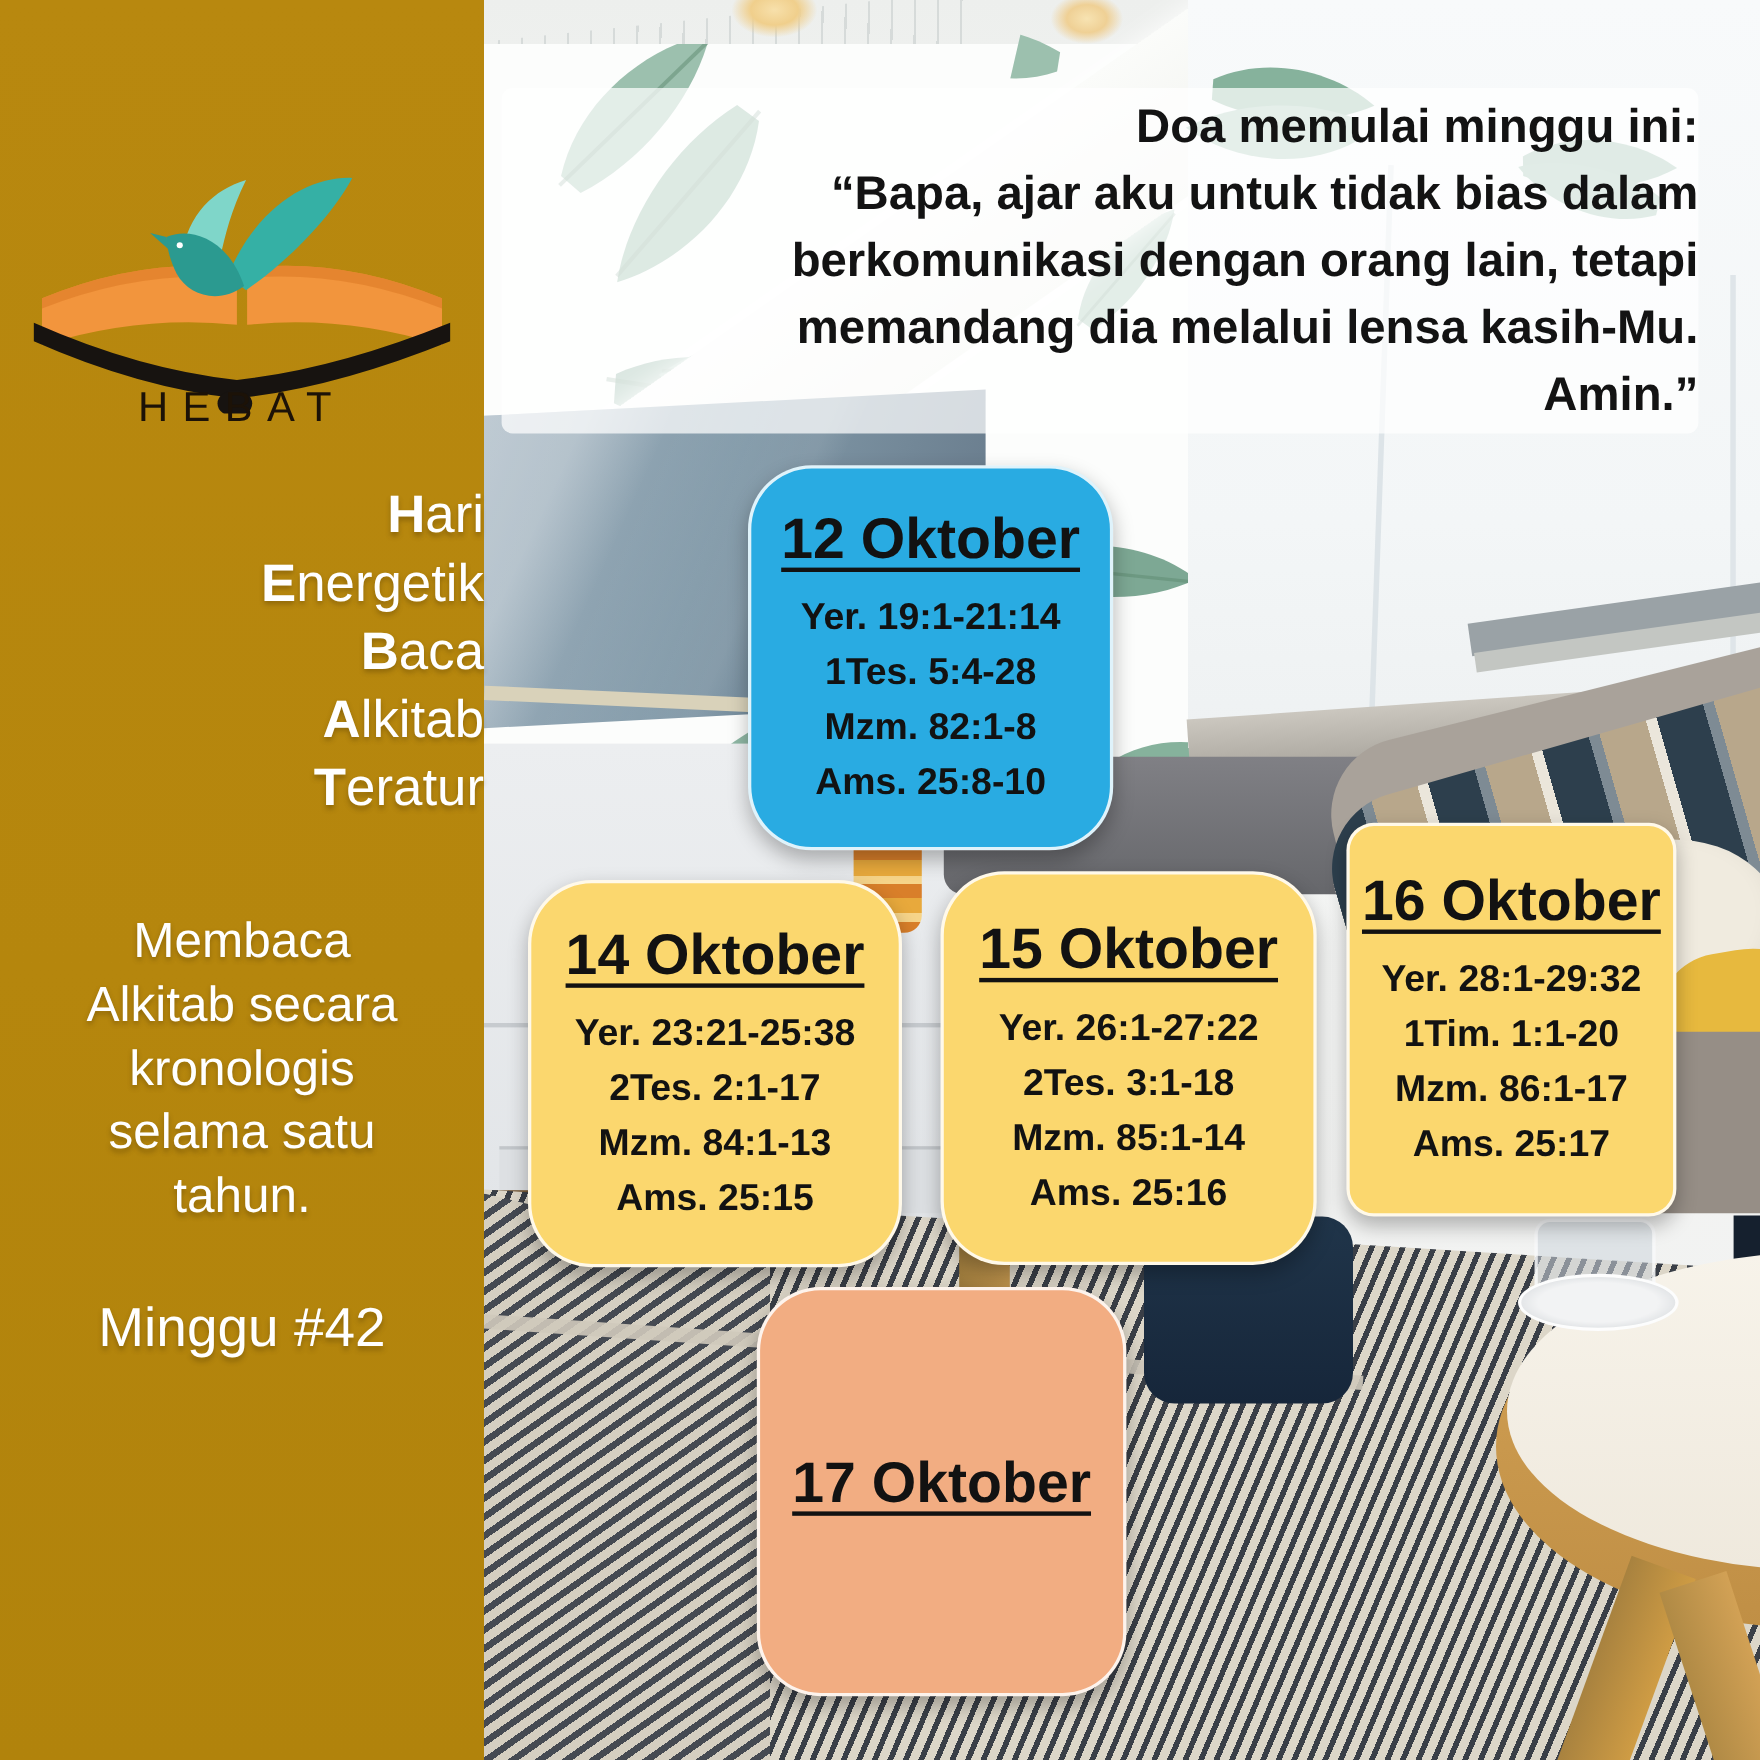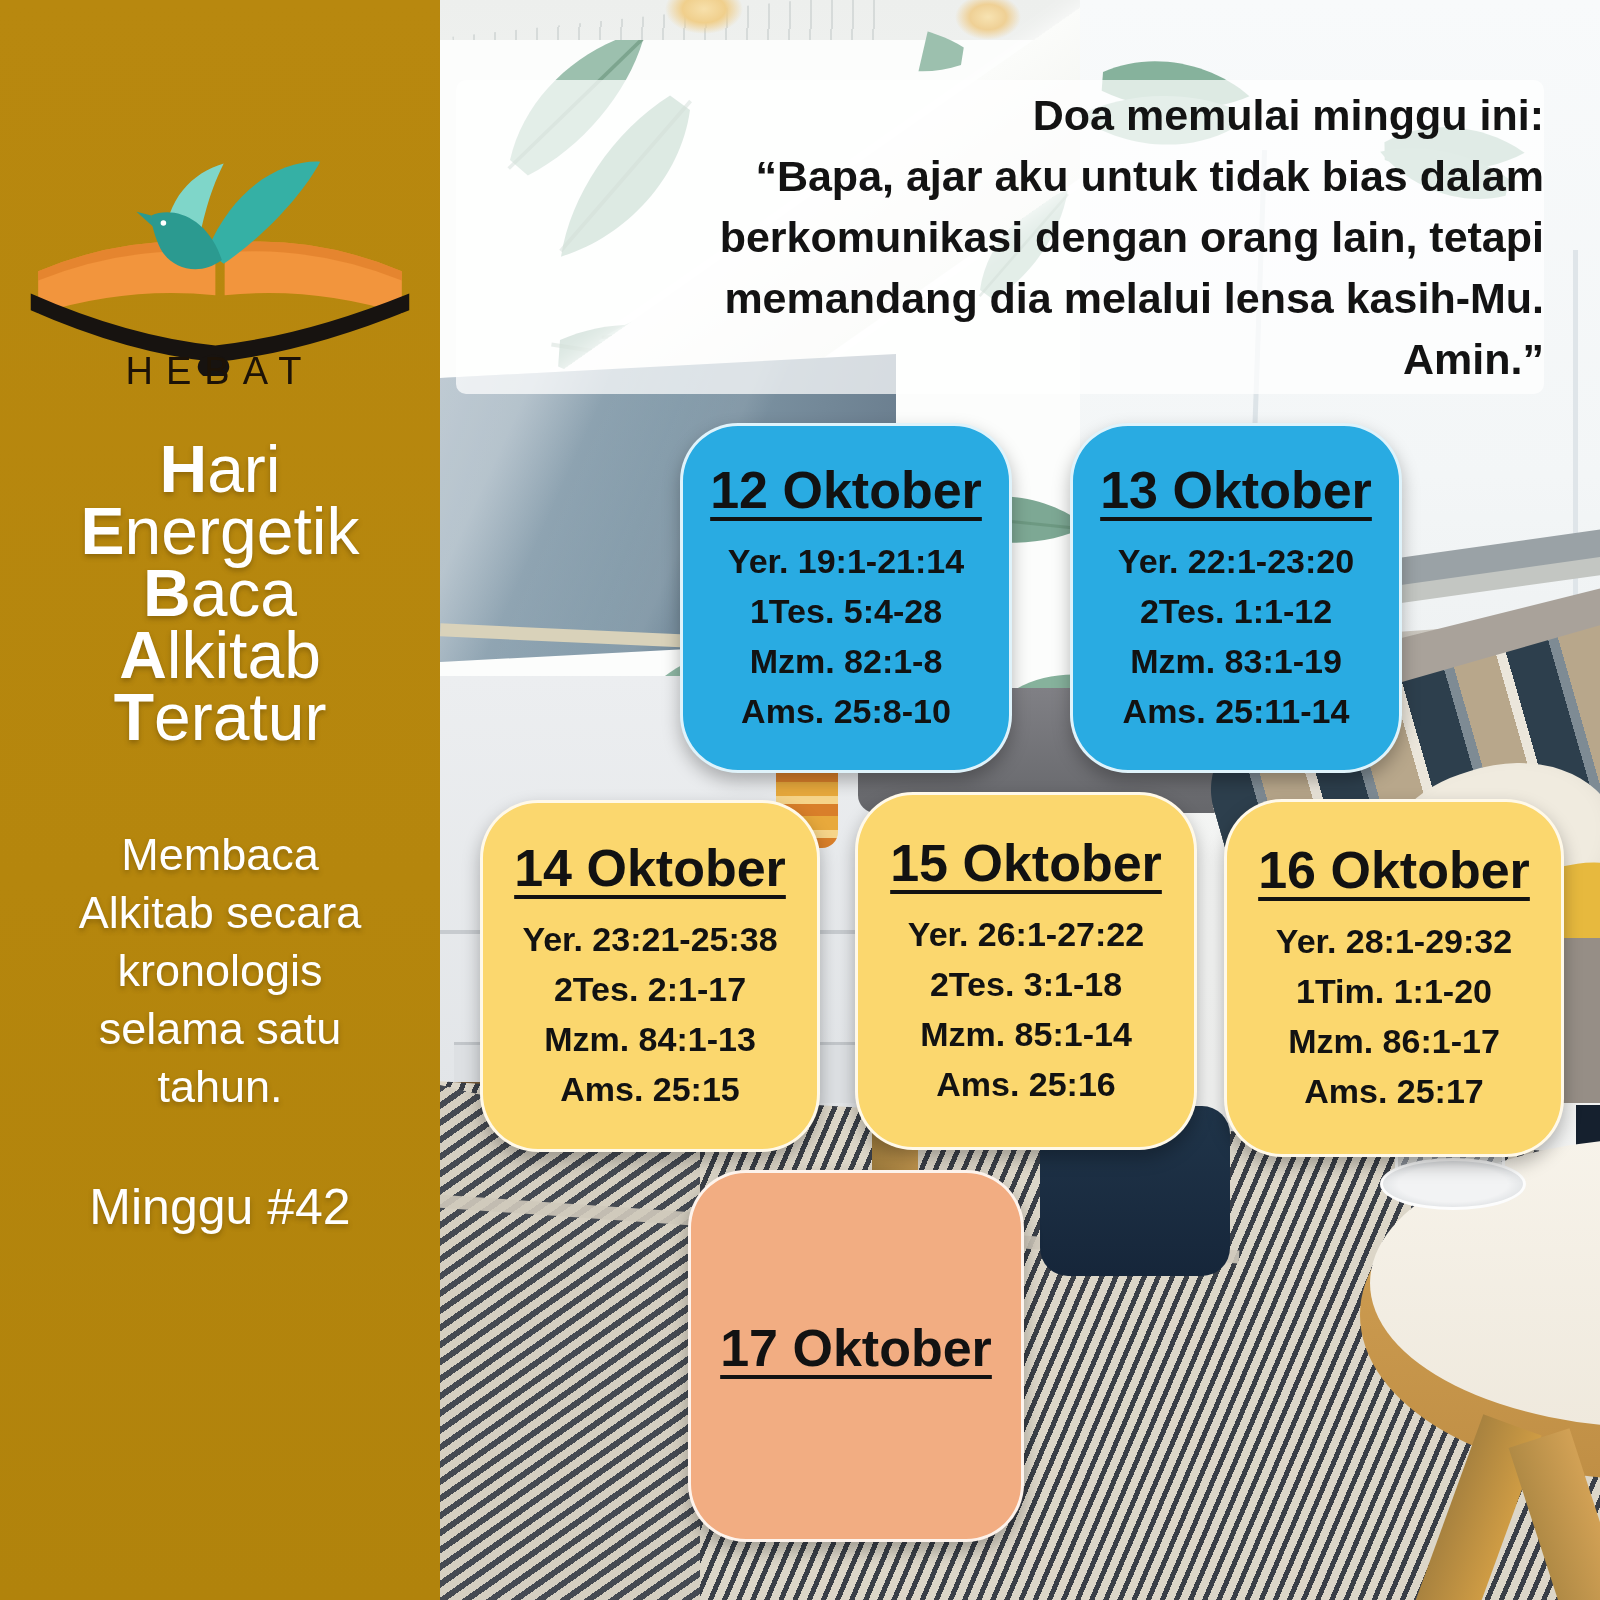--- a/index.html
+++ b/index.html
@@ -14,22 +14,22 @@
     background:linear-gradient(180deg,#b8880f 0%,#b5860d 55%,#b1830c 100%);
     z-index:20;
   }
   .logo-wrap{position:absolute;left:0;top:158px;width:440px;text-align:center;}
   .logo-wrap svg{display:block;margin:0 auto;}
   .logo-text{
     margin-top:-26px;font-size:38px;letter-spacing:13px;
     color:#1c1207;font-weight:400;
   }
   .acronym{
-    position:absolute;left:0;top:438px;width:440px;text-align:center;
-    color:#ffffff;font-size:66px;line-height:62px;font-weight:400;
+    position:absolute;left:0;top:438px;width:440px;text-align:right;
+    color:#ffffff;font-size:48px;line-height:62px;font-weight:400;
     text-shadow:0 3px 5px rgba(70,45,0,.35);
   }
   .acronym b{font-weight:700;}
   .desc{
     position:absolute;left:0;top:826px;width:440px;text-align:center;
     color:#ffffff;font-size:45px;line-height:58px;font-weight:400;
     text-shadow:0 3px 5px rgba(70,45,0,.35);
   }
   .week{
     position:absolute;left:0;top:1178px;width:440px;text-align:center;
@@ -134,21 +134,21 @@
   }
   .card .date{position:static;font-size:52px;font-weight:700;margin-bottom:16px;
     text-decoration:underline;text-decoration-thickness:4px;text-underline-offset:9px;}
   .card .readings{position:static;}
   .card .rd{position:static;font-size:34px;font-weight:700;line-height:50px;}
   .card-5 .rd,.card-6 .rd{line-height:57px;}
   .card-0{left:240px;top:423px;width:332px;height:350px;}
   .card-1{left:630px;top:423px;width:332px;height:350px;}
   .card-2{left:40px; top:800px;width:340px;height:352px;}
   .card-3{left:415px;top:792px;width:342px;height:358px;}
-  .card-4{left:784px;top:799px;width:340px;height:358px;}
+  .card-4{left:784px;top:748px;width:300px;height:358px;border-radius:25px;}
   .card-5{left:248px;top:1170px;width:336px;height:372px;}
   .card-6{left:620px;top:1170px;width:336px;height:372px;}
 </style>
 </head>
 <body>
 
 <div class="poster">
 
   <aside class="sidebar">
     <div class="logo-wrap">
@@ -287,29 +287,20 @@
 
   <div class="card card-0" style="background: rgb(41, 171, 226);">
     <div class="date">12 Oktober</div>
     <div class="readings">
           <div class="rd">Yer. 19:1-21:14</div>
           <div class="rd">1Tes. 5:4-28</div>
           <div class="rd">Mzm. 82:1-8</div>
           <div class="rd">Ams. 25:8-10</div>
         </div>
   </div>
-      <div class="card card-1" style="background: rgb(41, 171, 226);">
-    <div class="date">13 Oktober</div>
-    <div class="readings">
-          <div class="rd">Yer. 22:1-23:20</div>
-          <div class="rd">2Tes. 1:1-12</div>
-          <div class="rd">Mzm. 83:1-19</div>
-          <div class="rd">Ams. 25:11-14</div>
-        </div>
-  </div>
       <div class="card card-2" style="background: rgb(251, 215, 110);">
     <div class="date">14 Oktober</div>
     <div class="readings">
           <div class="rd">Yer. 23:21-25:38</div>
           <div class="rd">2Tes. 2:1-17</div>
           <div class="rd">Mzm. 84:1-13</div>
           <div class="rd">Ams. 25:15</div>
         </div>
   </div>
       <div class="card card-3" style="background: rgb(251, 215, 110);">

